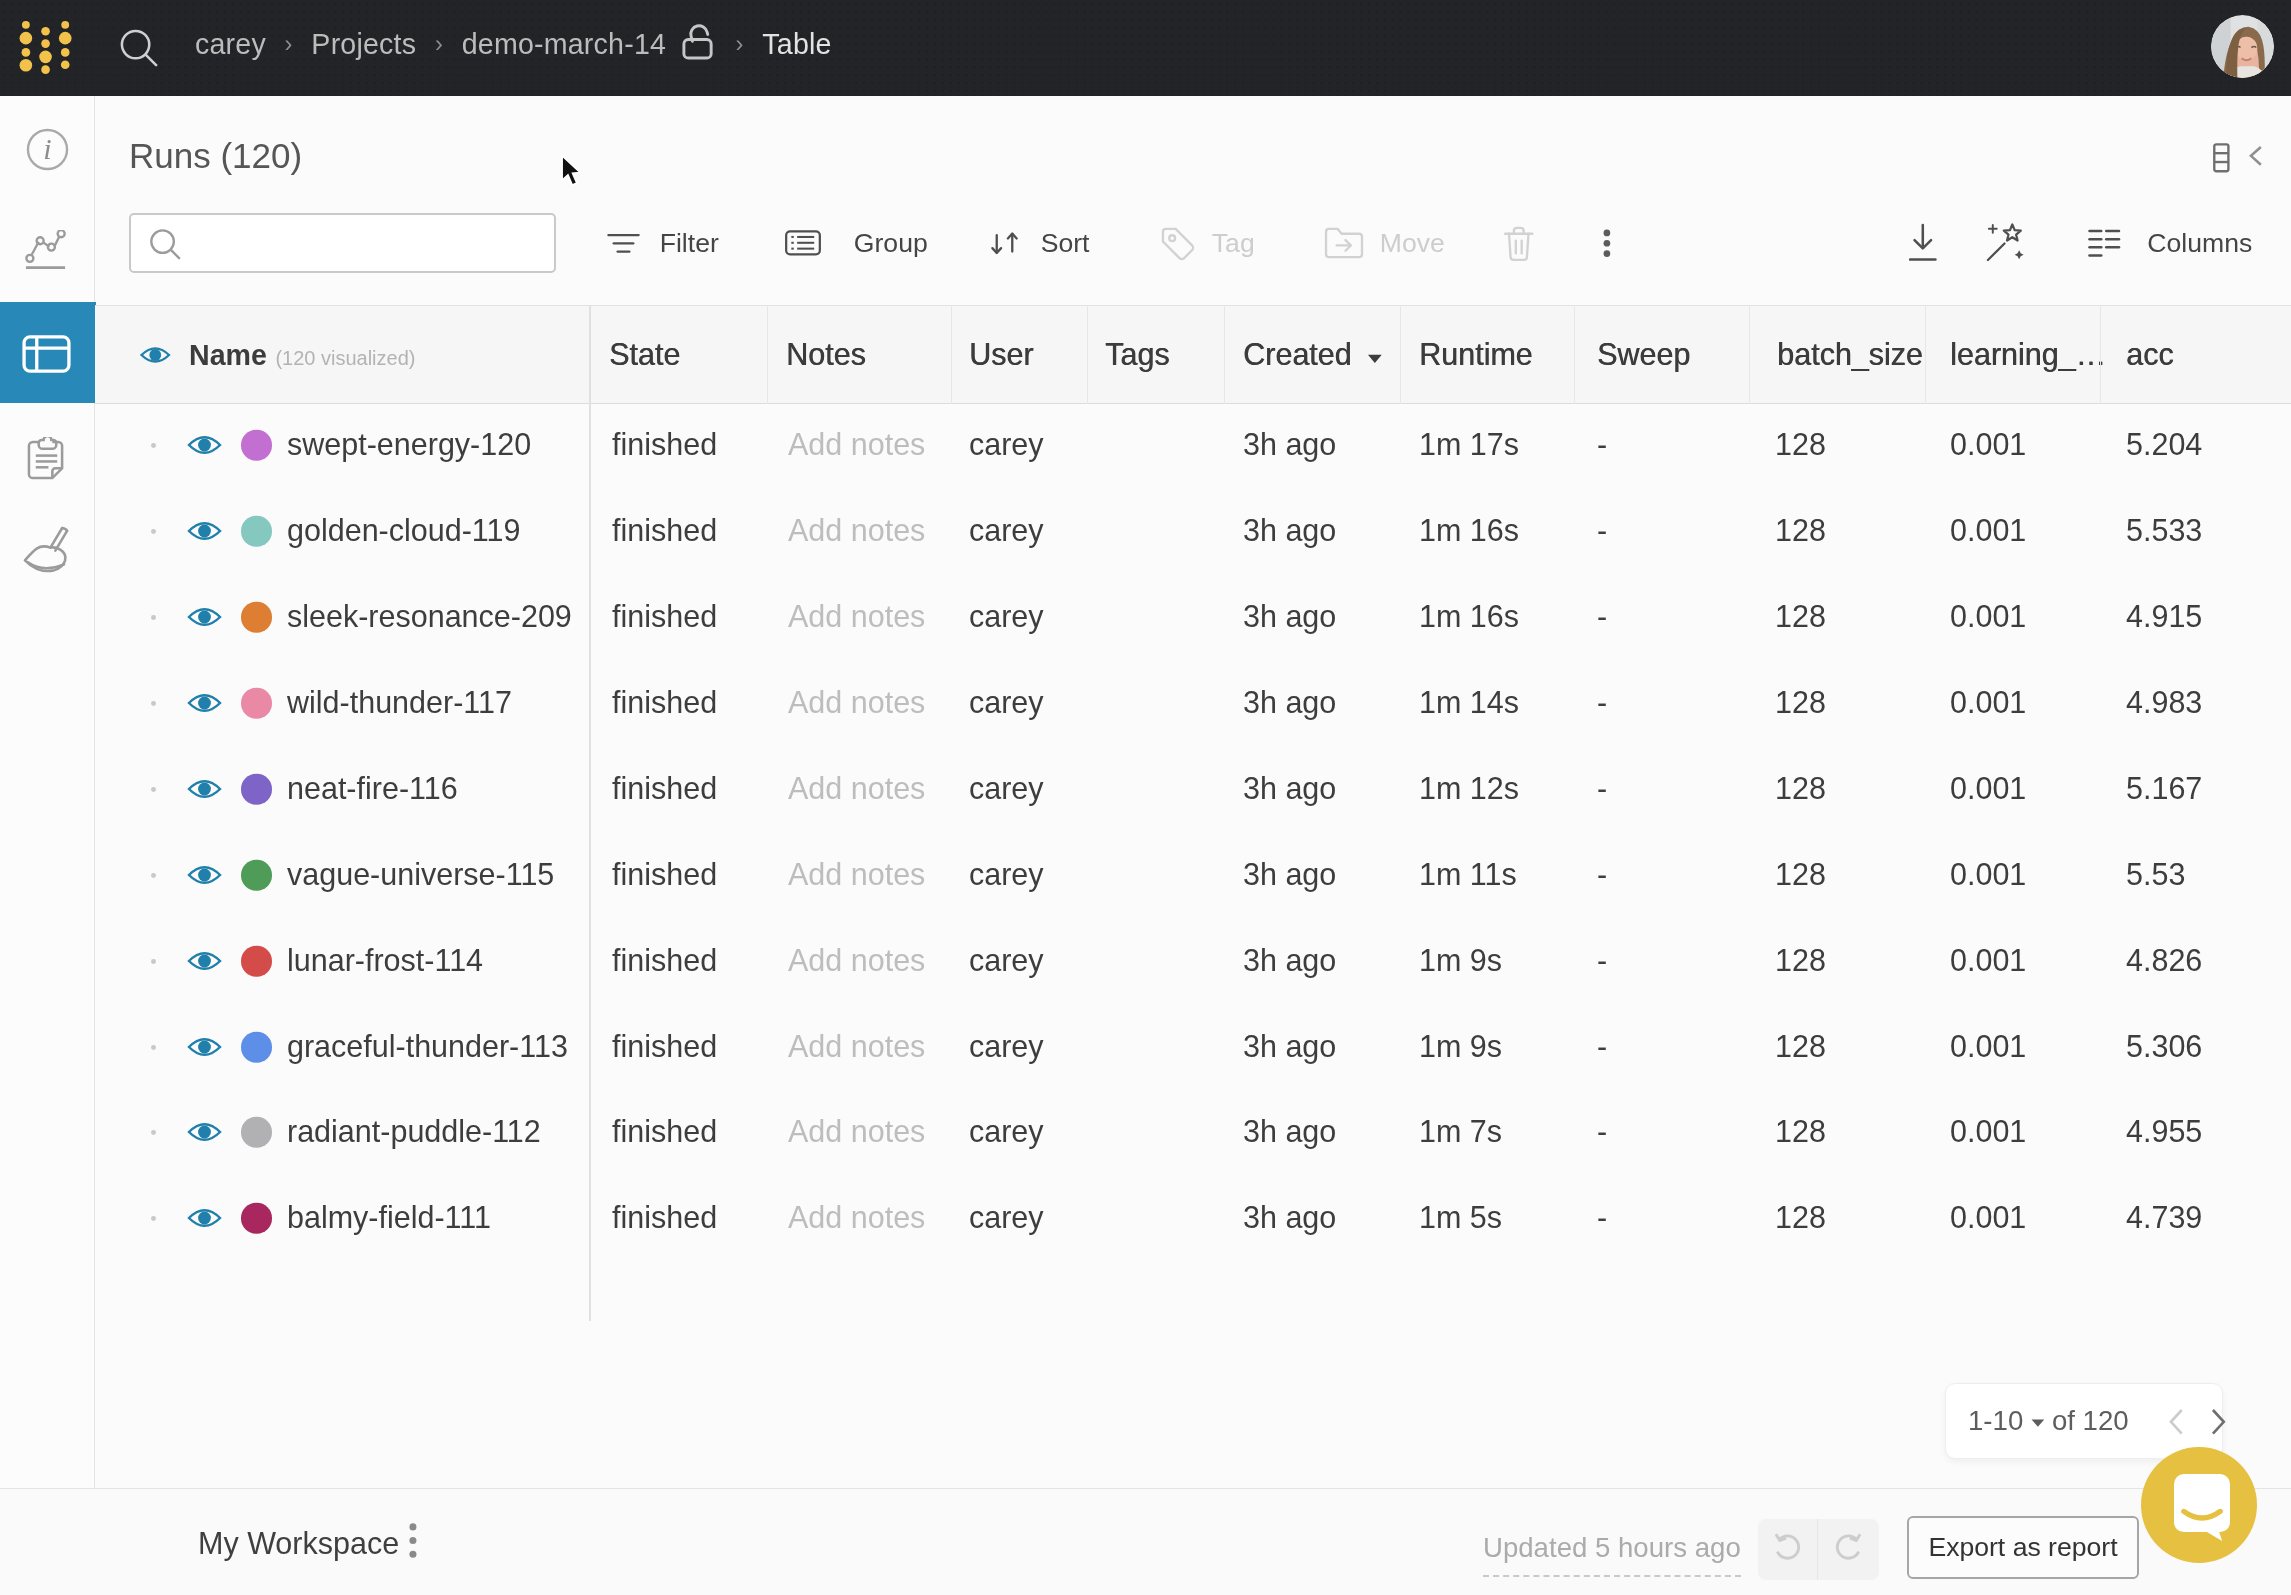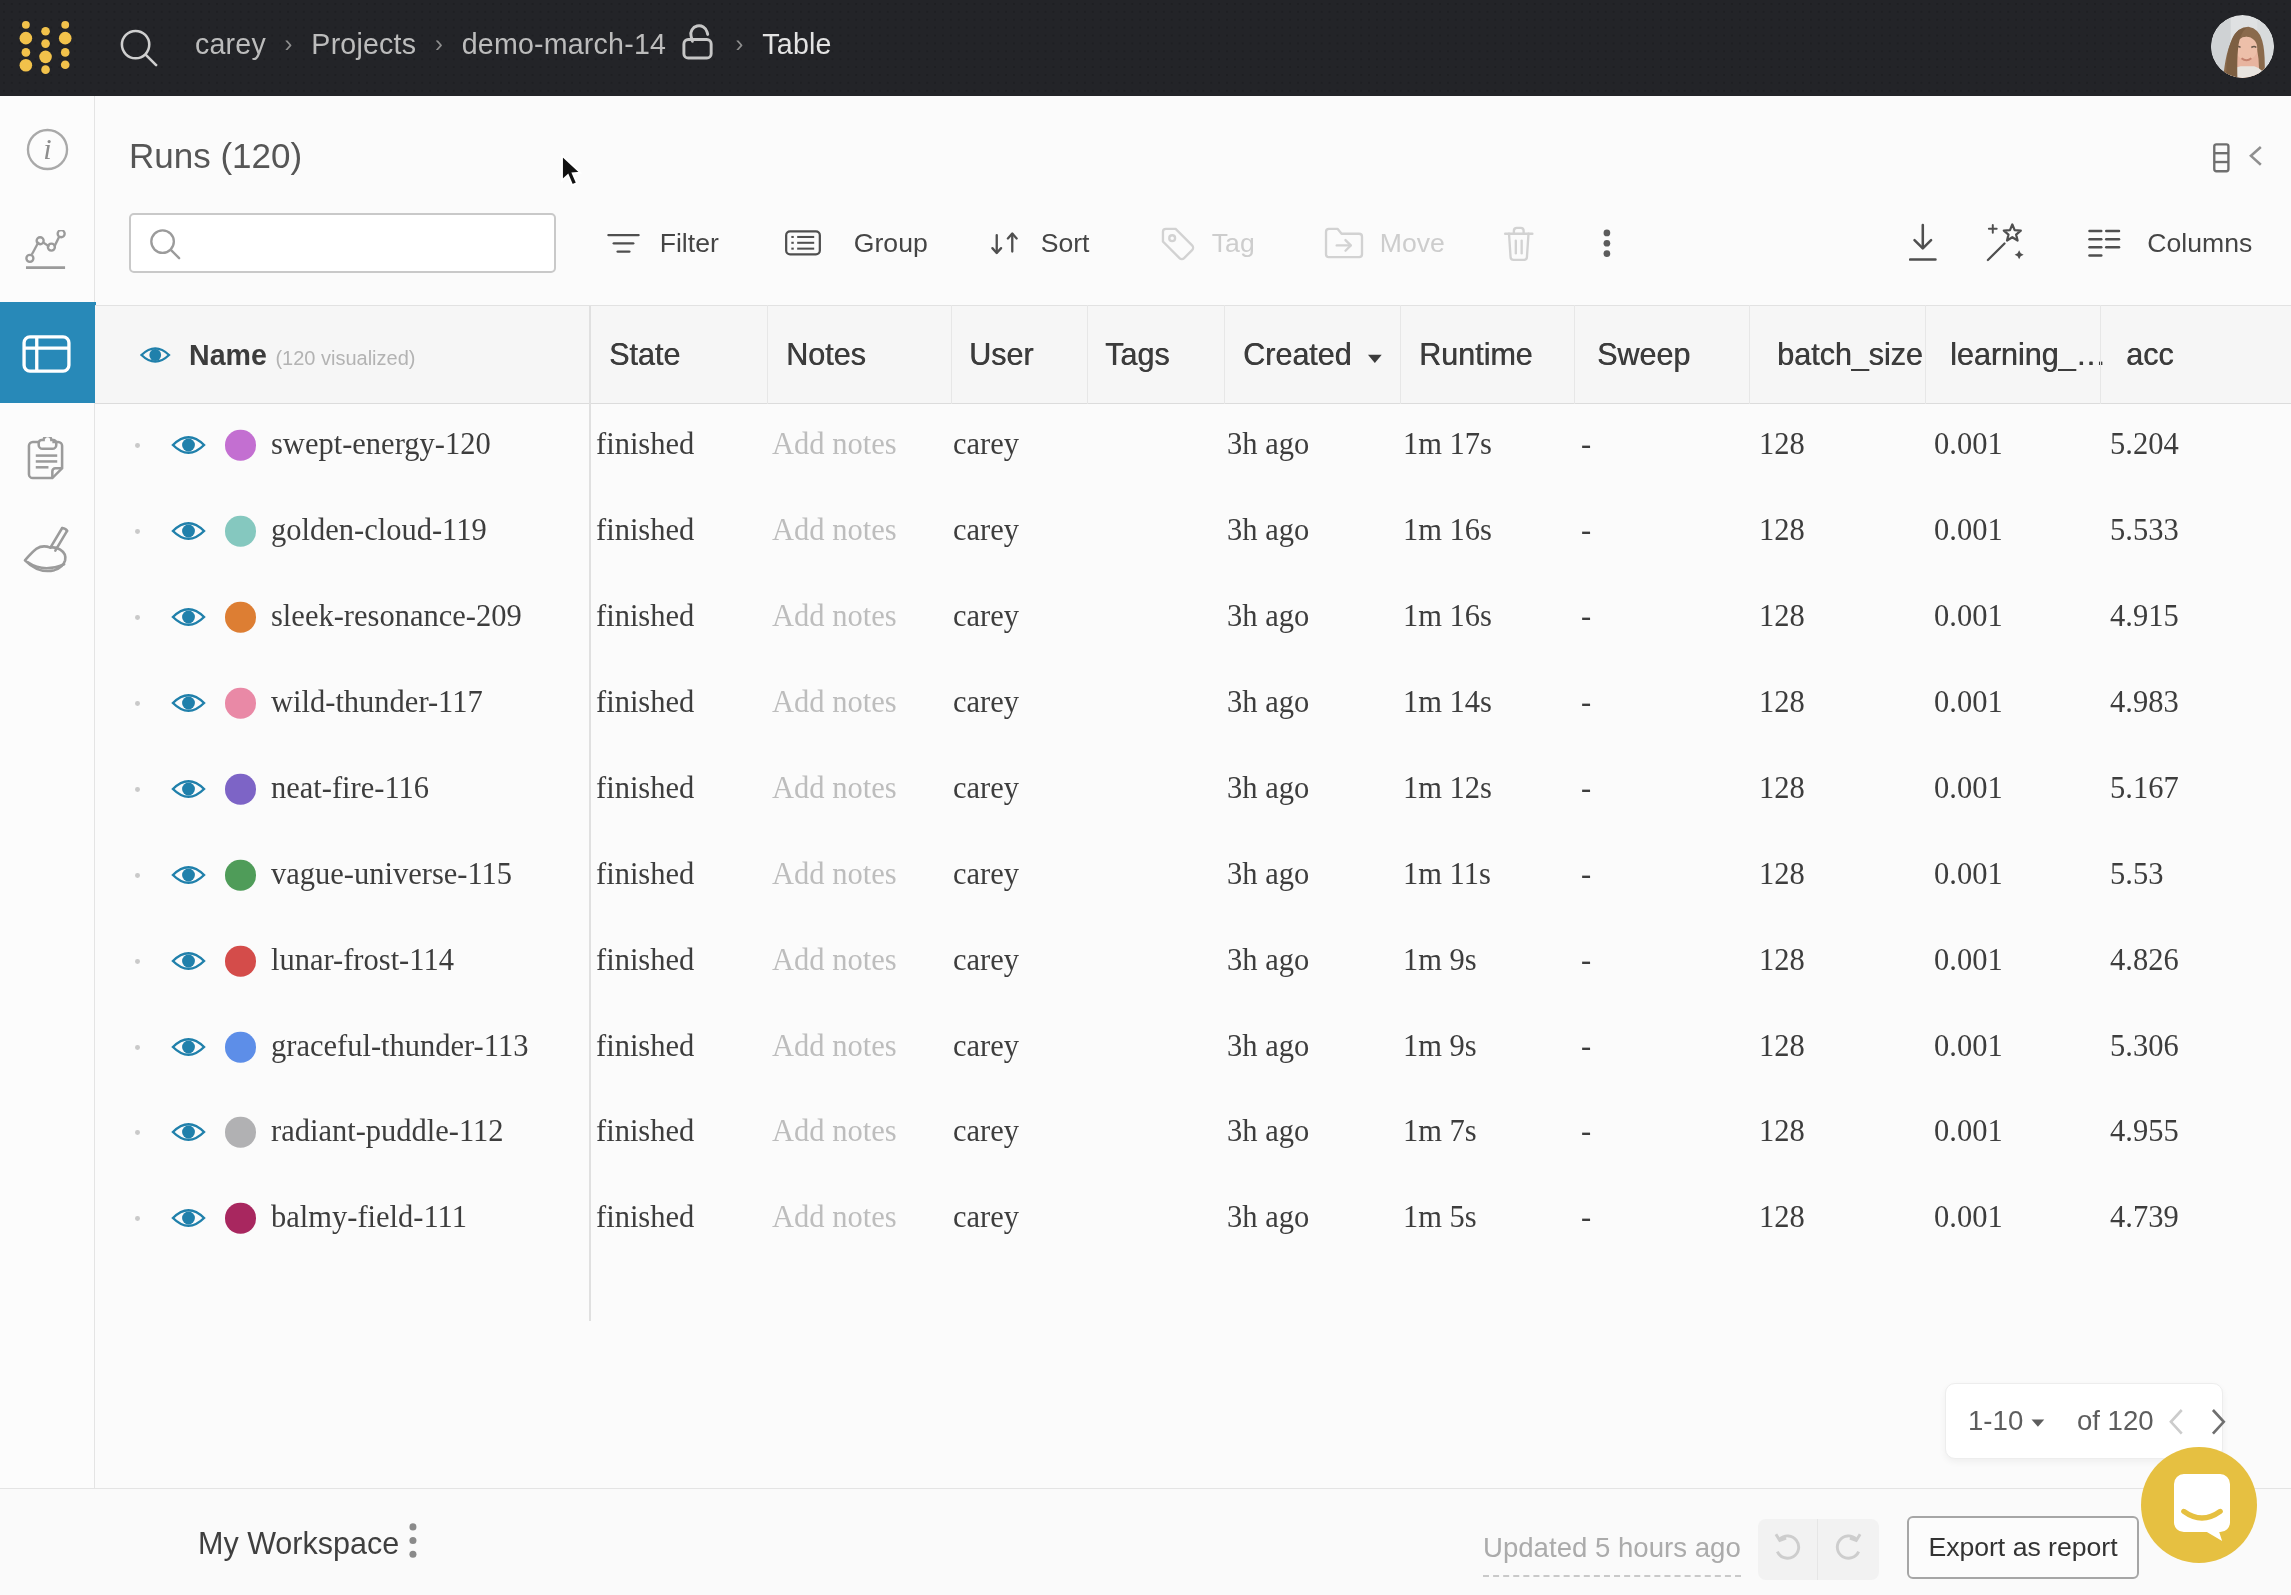--- a/index.html
+++ b/index.html
@@ -26,21 +26,21 @@
   .toolbtn.dis { color:#cdcdcd; }
   .searchbox { position:absolute; left:129px; top:213px; width:427px; height:60px;
                border:2px solid #c9c9c9; border-radius:4.9px; background:#fff; }
   
   .thead { position:absolute; left:95px; top:305px; width:2197px; height:99px; background:#f6f6f6;
            border-top:1px solid #e2e2e2; border-bottom:1px solid #dcdcdc; }
   .hcell { position:absolute; top:50%; transform:translateY(-52%); font-size:30.5px; font-weight:400; color:#3c3c3c; white-space:nowrap; text-shadow:0.5px 0 0 currentColor; }
   .vtick { position:absolute; top:305px; width:1px; height:99px; background:#e7e7e7; }
   .vmain { position:absolute; left:589px; top:306px; width:2px; height:1015px; background:#e0e0e0; }
   
-  .row { position:absolute; left:79px; width:2197px; height:86px;font-family:Liberation Serif, serif; }
+  .row { position:absolute; left:95px; width:2197px; height:86px; }
   .rc { position:absolute; top:50%; transform:translateY(-52%); font-size:30.5px; color:#3d3d3d; white-space:nowrap; }
   .rc.gray { color:#bdbdbd; }
   .dot { position:absolute; left:56px; top:50%; width:4.9px; height:4.9px; margin-top:-2px; border-radius:50%; background:#c9c9c9; }
   .rdot { position:absolute; left:146px; top:50%; transform:translateY(-50%); width:30.5px; height:30.5px; border-radius:50%; }
   .eye { position:absolute; left:186px; top:50%; transform:translateY(-50%); }
   
   .pager { position:absolute; left:1945px; top:1383px; width:278px; height:76px; background:#fff;
            border:1px solid #ededed; border-radius:9.9px; box-shadow:0 3px 7.9px rgba(0,0,0,0.05); }
   
   .footer { position:absolute; left:0; top:1488px; width:2291px; height:107px; background:#fafafa;
@@ -498,21 +498,21 @@
     <span class="rc" style="left:2031px">4.739</span>
   </div>
   </div>
 
 <div class="pager"></div>
 <div class="abs" style="left:1968px;top:1383px;height:76px;display:flex;align-items:center;font-size:27.6px;color:#5d5d5d;">
   <span>1-10</span>
   <svg width="15.8" height="10.8" viewBox="0 0 16 11" style="margin:3.9px 0 0 6.9px">
       <path d="M1.5 1.5 L8 9 L14.5 1.5 Z" fill="#5d5d5d"></path>
     </svg>
-  <span style="margin-left:31px">of 120</span>
+  <span style="margin-left:6px">of 120</span>
 </div>
 <svg class="abs" style="left:2167px;top:1407px" width="17.7" height="29.6" viewBox="0 0 18 30">
   <polyline points="15,3 4,15 15,27" fill="none" stroke="#cccccc" stroke-width="2.7"></polyline>
 </svg>
 <svg class="abs" style="left:2210px;top:1407px" width="17.7" height="29.6" viewBox="0 0 18 30">
   <polyline points="3,3 14,15 3,27" fill="none" stroke="#6f6f6f" stroke-width="2.7"></polyline>
 </svg>
 
 <div class="footer">
   <span class="abs" style="left:198px;top:50%;transform:translateY(-45%);font-size:30.5px;color:#3f3f3f;">My Workspace</span>

